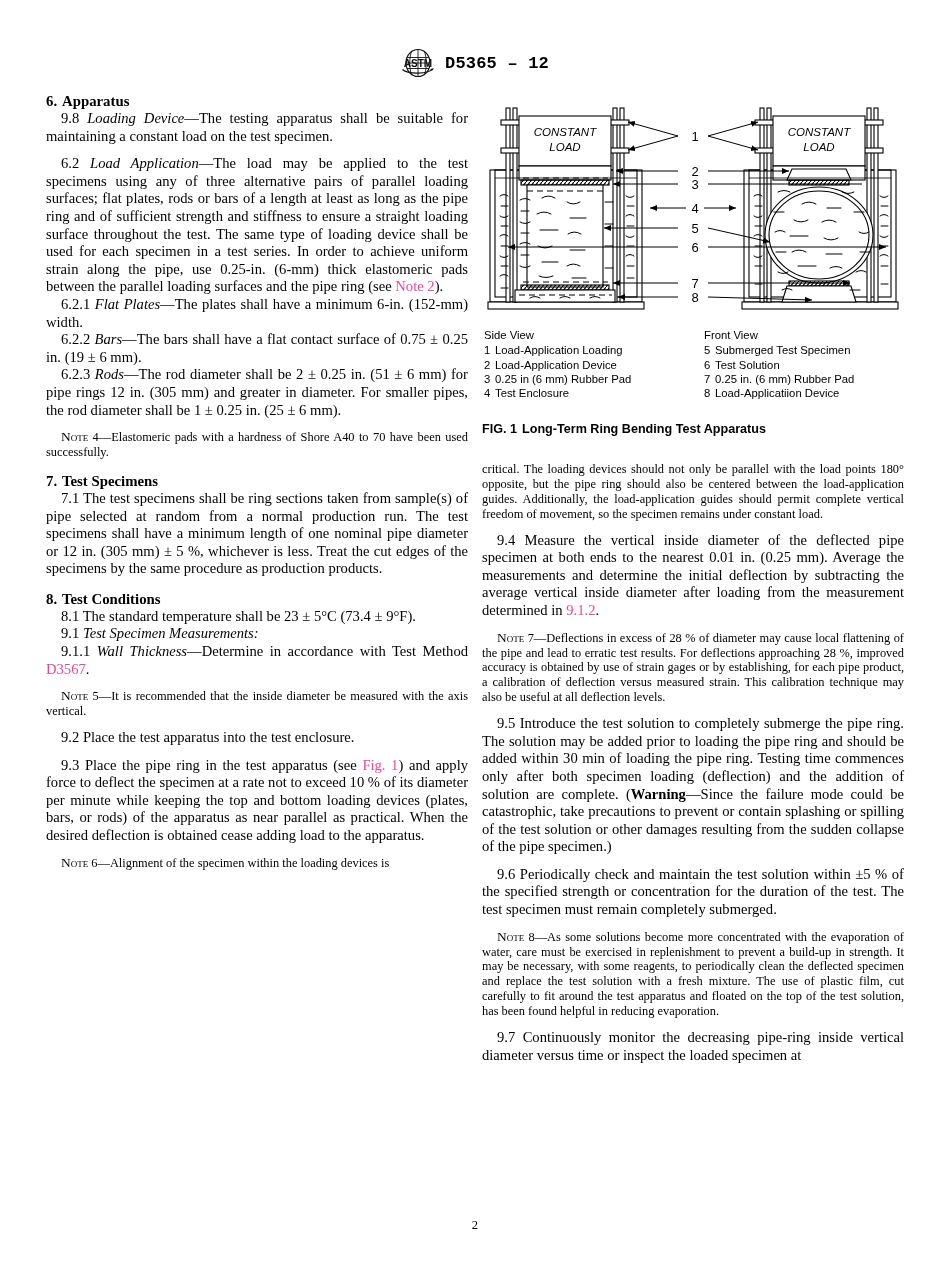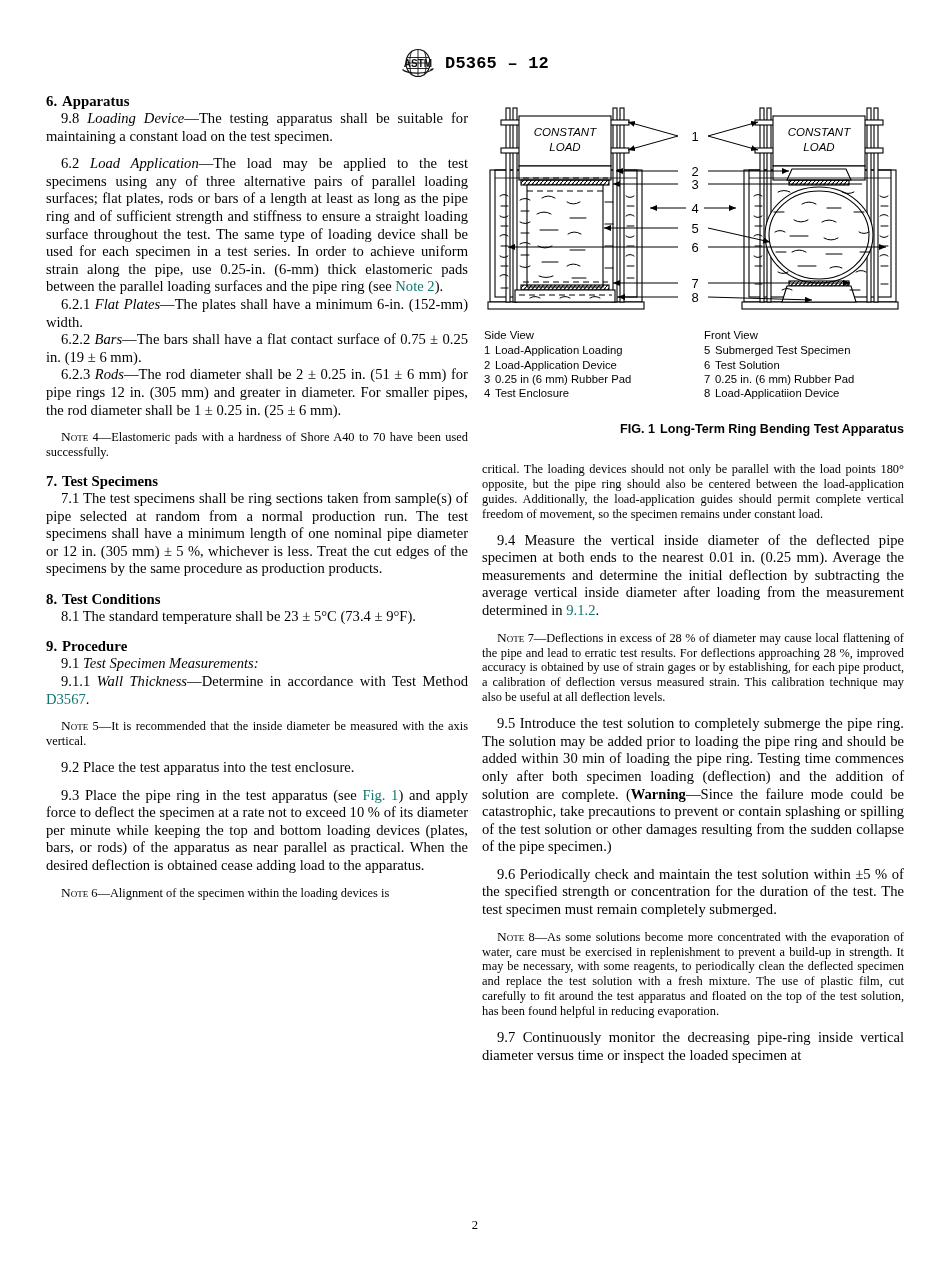--- a/index.html
+++ b/index.html
@@ -73,21 +73,21 @@
     margin: 0;
     font-size: 14.8px;
     font-weight: bold;
     line-height: 18px;
   }
   h3.sec-head.spaced { margin-top: 12px; }
   .sec-head .num { display: inline-block; min-width: 16px; }
 
   .it { font-style: italic; }
   .bd { font-weight: bold; }
-  .link { color: #0f766e; }
+  .link { color: #ec4899; }
 
   
   p.note {
     font-size: 12.4px;
     line-height: 14.9px;
     text-indent: 15px;
     margin-top: 11px;
     text-align: justify;
   }
   p.note-cont {
@@ -131,21 +131,21 @@
   .legend-col.right { left: 222px; }
   .legend-title { margin-bottom: 1px; }
   .legend-row { white-space: nowrap; }
   .legend-row .idx {
     display: inline-block;
     width: 11px;
   }
 
   .fig-caption {
     margin-top: 22px;
-    text-align: right;
+    text-align: left;
     font-family: "Liberation Sans", "DejaVu Sans", sans-serif;
     font-size: 12.6px;
     font-weight: bold;
   }
   .fig-caption .capnum { margin-right: 5px; }
 
   
   .page-number {
     position: absolute;
     left: 0;
@@ -199,23 +199,20 @@
     </h3>
 
     <p class="indent"><span>7.1</span> <span>The test specimens shall be ring sections taken from sample(s) of pipe selected at random from a normal production run. The test specimens shall have a minimum length of one nominal pipe diameter or 12 in. (305 mm) ± 5 %, whichever is less. Treat the cut edges of the specimens by the same procedure as production products.</span></p>
 
     <h3 class="sec-head spaced">
       <span class="num">8.</span><span>Test Conditions</span>
     </h3>
 
     <p class="indent"><span>8.1</span> <span>The standard temperature shall be 23 ± 5°C (73.4 ± 9°F).</span></p>
 
-    <h3 class="sec-head spaced">
-      <span class="num">9.</span><span>Procedure</span>
-    </h3>
 
     <p class="indent"><span>9.1</span> <span class="it">Test Specimen Measurements:</span></p>
 
     <p class="indent"><span>9.1.1</span> <span class="it">Wall Thickness</span><span>—Determine in accordance with Test Method </span><span class="link">D3567</span><span>.</span></p>
 
 
     <p class="note"><span class="note-label">Note</span> <span>5</span><span>—It is recommended that the inside diameter be measured with the axis vertical.</span></p>
 
     <p class="indent gap-above"><span>9.2</span> <span>Place the test apparatus into the test enclosure.</span></p>
 

